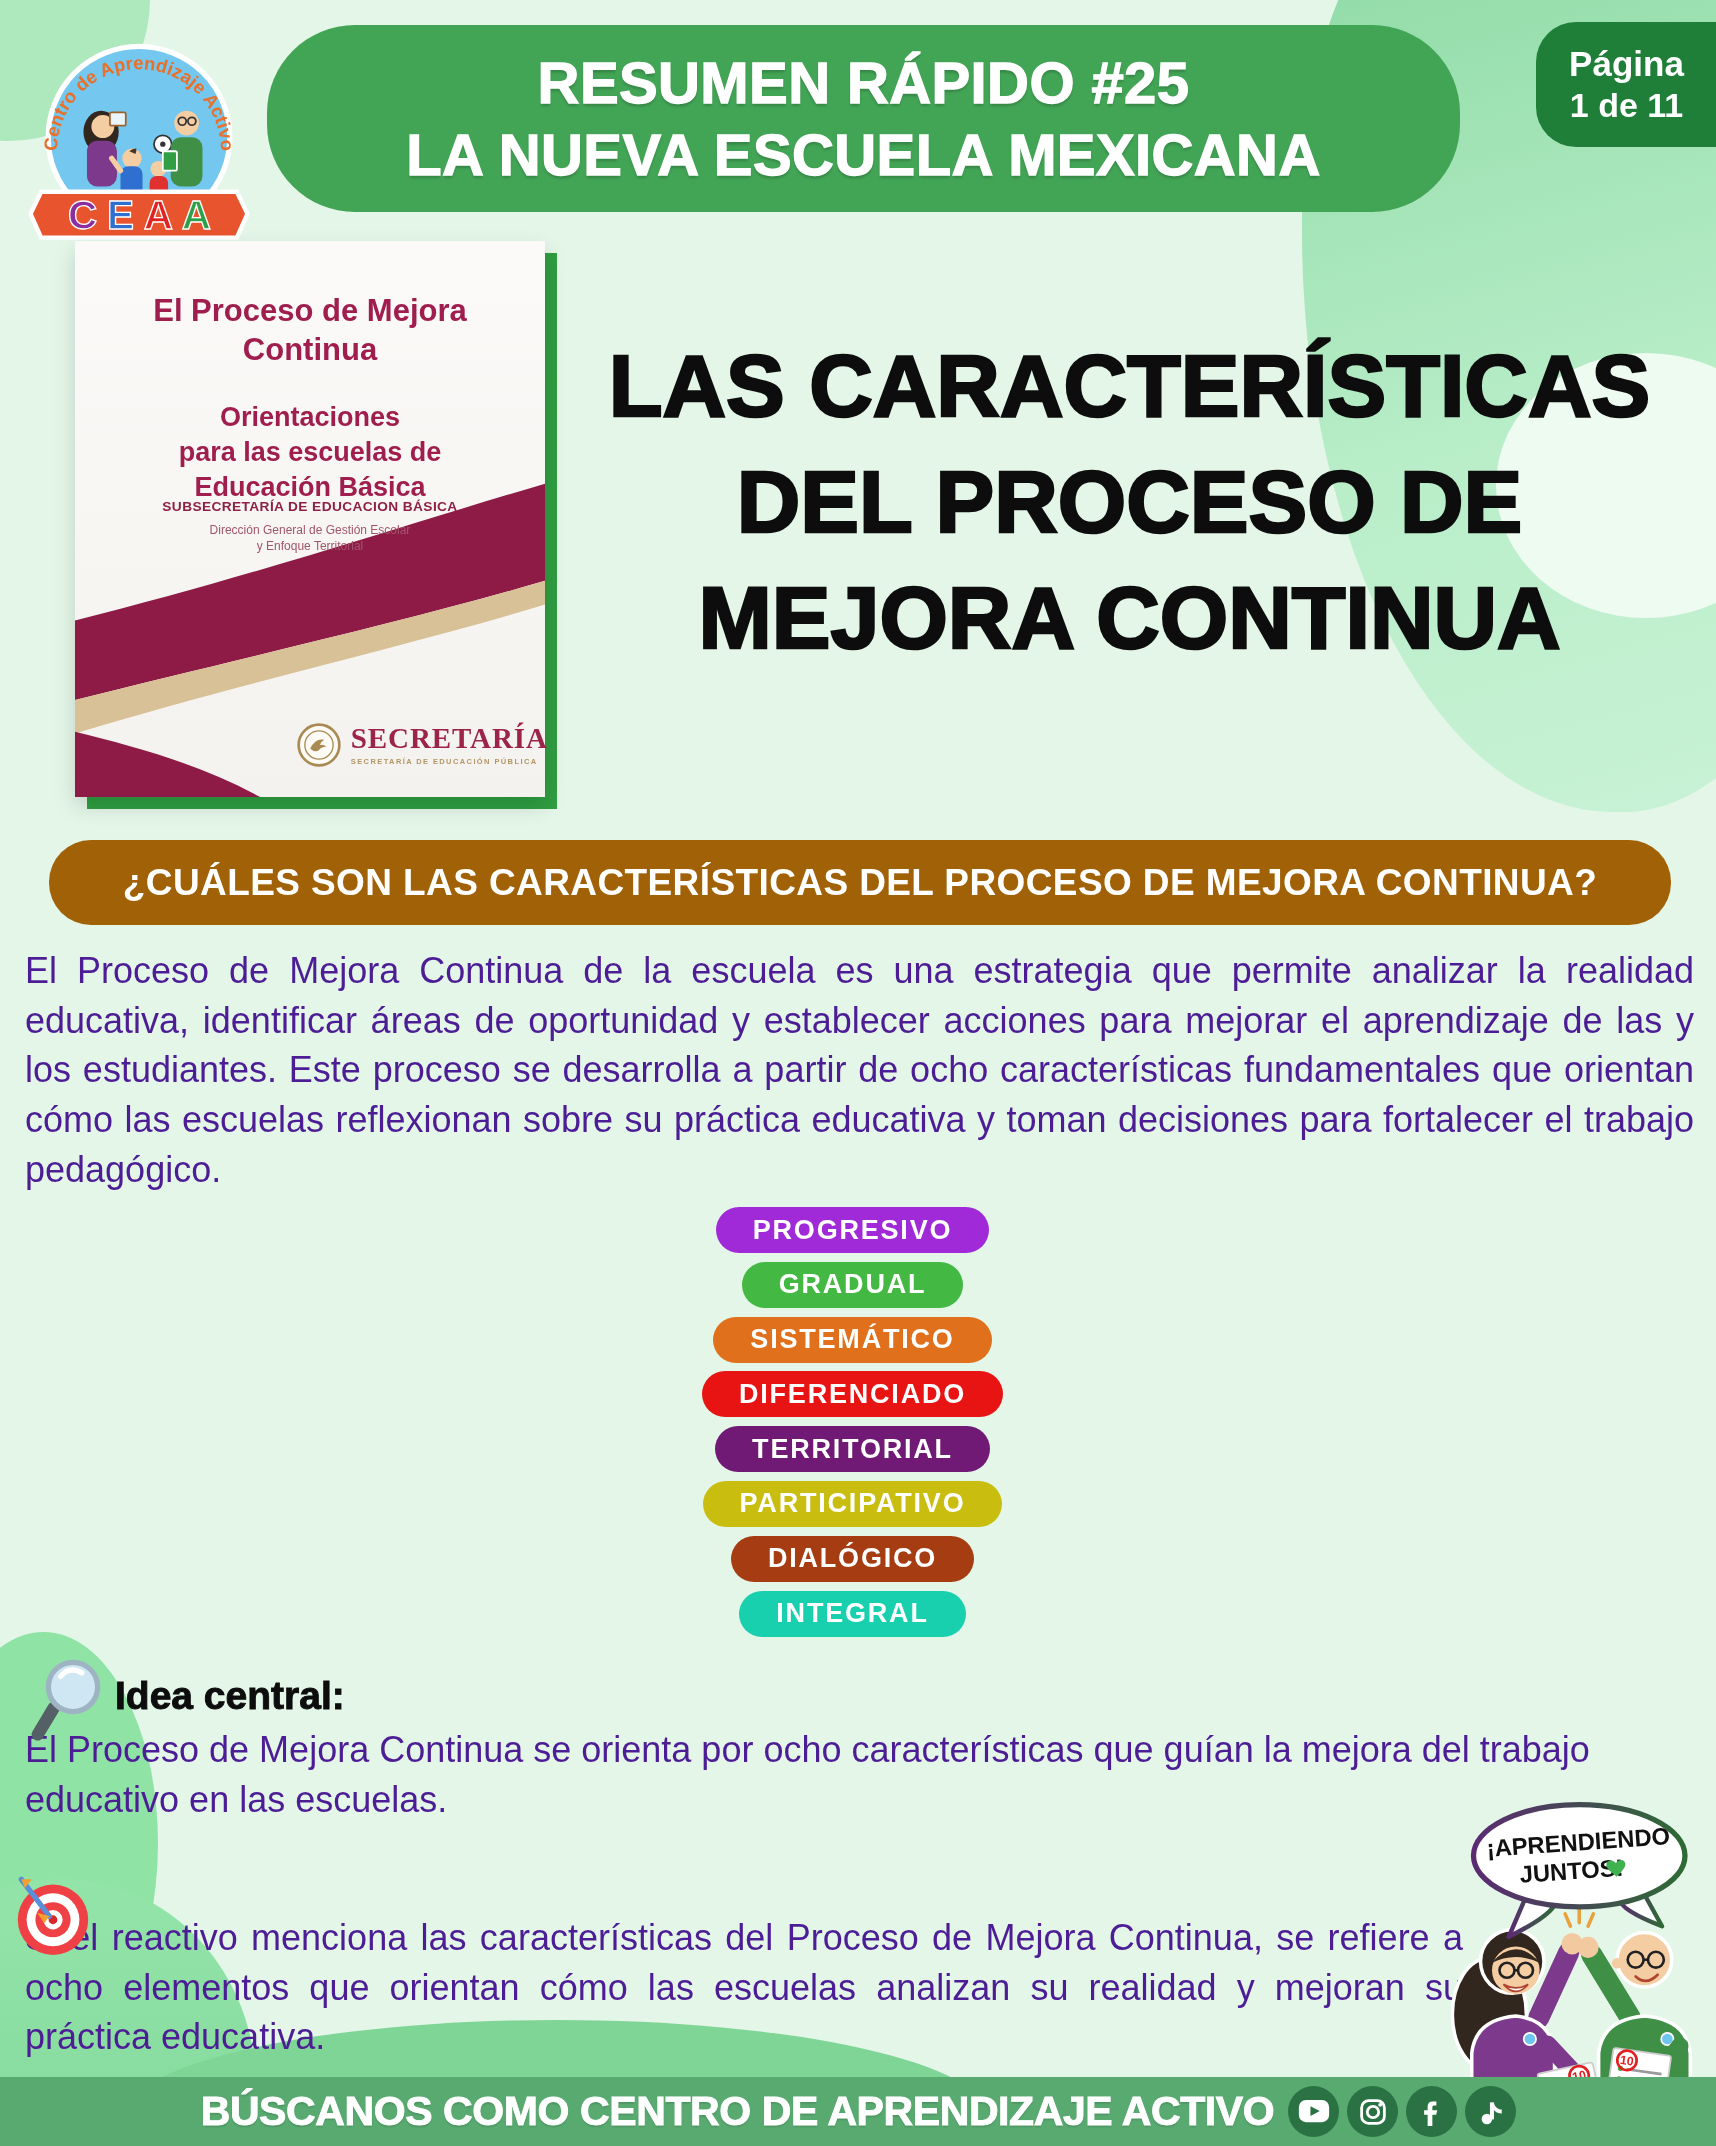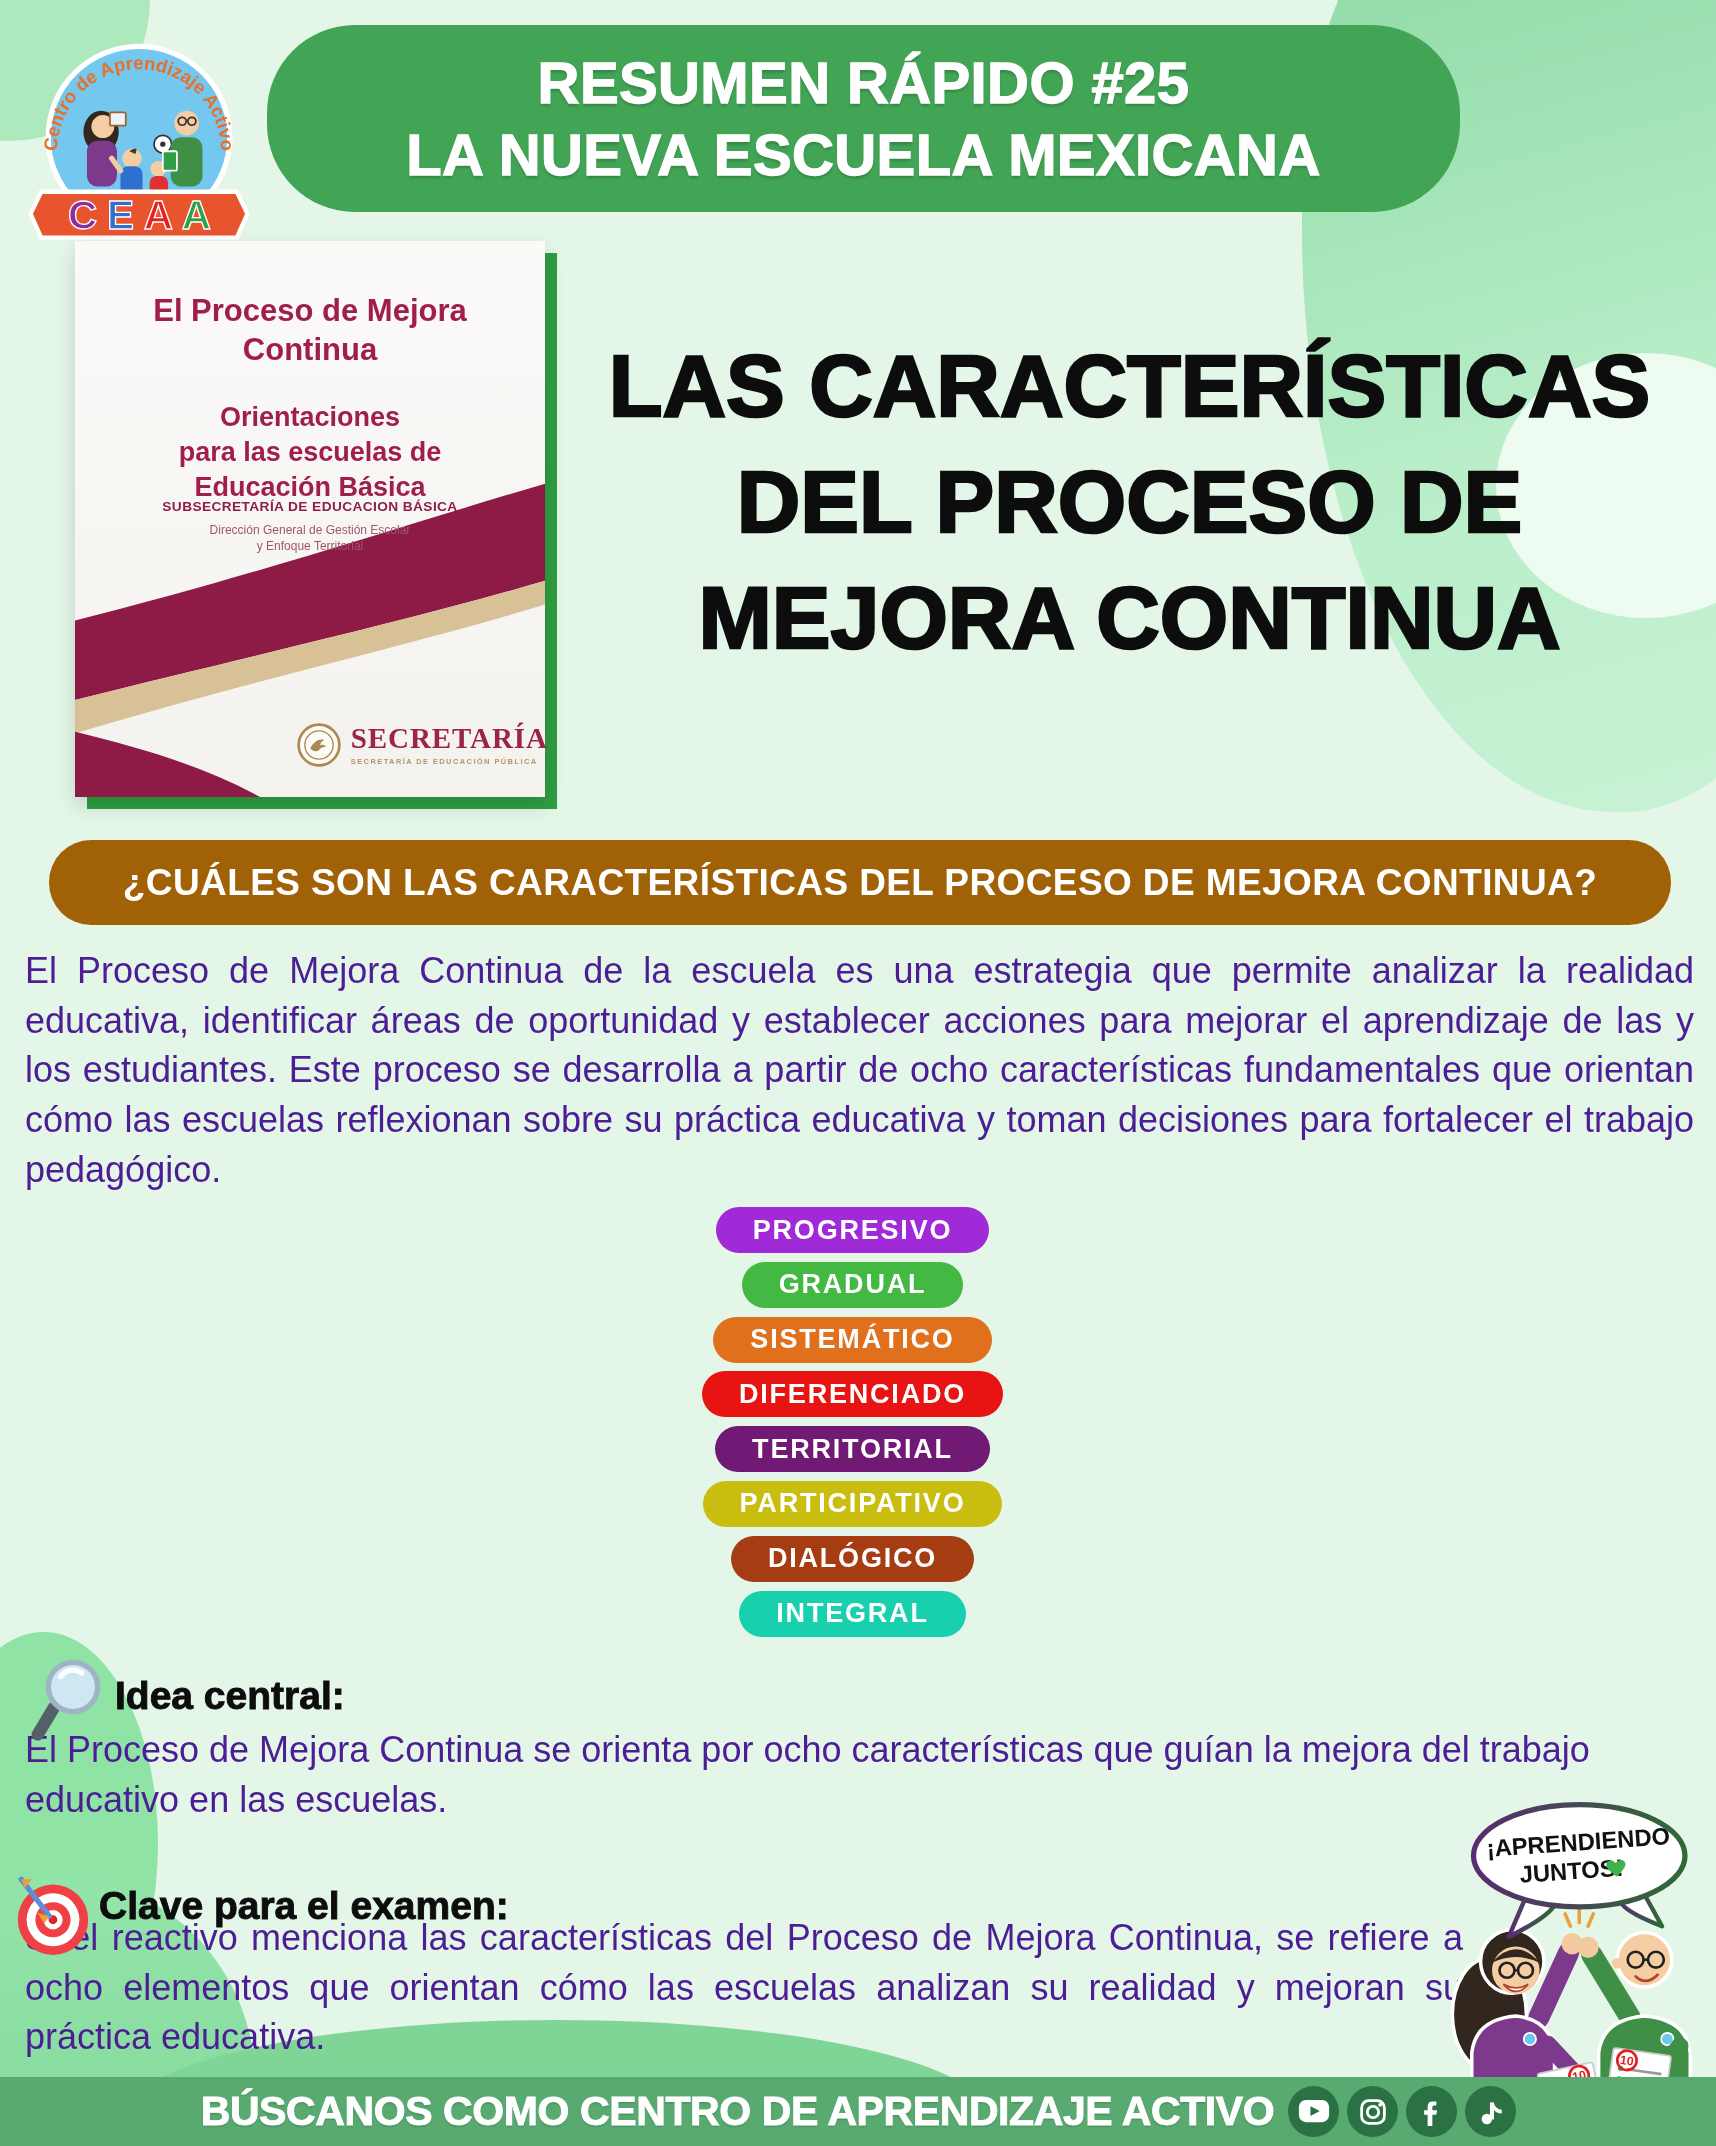--- a/index.html
+++ b/index.html
@@ -152,20 +152,24 @@
         <text x="194" y="238" text-anchor="middle" font-size="46" font-weight="bold" fill="#2fa04a" stroke="#ffffff" stroke-width="1.5">A</text>
       </g>
     </svg>
   </div>
 
   <div class="hdr-pill">
     <div class="hdr-line">RESUMEN RÁPIDO #25</div>
     <div class="hdr-line">LA NUEVA ESCUELA MEXICANA</div>
   </div>
 
+  <div class="page-badge">
+    <div class="l1">Página</div>
+    <div class="l2">1 de 11</div>
+  </div>
 
   <div class="cover-back"></div>
   <div class="cover">
     <svg class="cover-waves" viewBox="0 0 533 630" preserveAspectRatio="none">
       <path d="M533,275 C380,320 200,380 0,430 L0,520 C200,470 380,430 533,385 Z" fill="#8e1a46"></path>
       <path d="M0,520 C200,470 380,430 533,385 L533,412 C380,458 200,498 0,558 Z" fill="#d8c196"></path>
       <path d="M0,556 L0,630 L210,630 C140,592 65,572 0,556 Z" fill="#8e1a46"></path>
     </svg>
     <div class="cover-title">El Proceso de Mejora Continua</div>
     <div class="cover-sub">
@@ -245,21 +249,20 @@
       <circle cx="50" cy="52" r="40" fill="#ef4045"></circle>
       <circle cx="50" cy="52" r="30" fill="#ffffff"></circle>
       <circle cx="50" cy="52" r="20" fill="#ef4045"></circle>
       <circle cx="50" cy="52" r="11" fill="#ffffff"></circle>
       <circle cx="50" cy="52" r="5" fill="#d8262c"></circle>
       <line x1="14" y1="6" x2="46" y2="48" stroke="#5b8fd9" stroke-width="6" stroke-linecap="round"></line>
       <path d="M46,48 l-14,-4 l8,12 Z" fill="#f0a132"></path>
       <path d="M14,6 l12,0 l-8,10 Z" fill="#f0a132"></path>
     </svg>
   </div>
-  <div class="sec-head head-exam">Clave para el examen:</div>
   <div class="para just exam-body">Si el reactivo menciona las características del Proceso de Mejora Continua, se refiere a ocho elementos que orientan cómo las escuelas analizan su realidad y mejoran su práctica educativa.</div>
 
   <svg class="chars" viewBox="0 0 320 404">
     <defs>
       <linearGradient id="bubbleGrad" x1="0" y1="0" x2="1" y2="0">
         <stop offset="0" stop-color="#5b2a72"></stop>
           <stop offset="1" stop-color="#2e6b34"></stop>
       </linearGradient>
     </defs>
 

